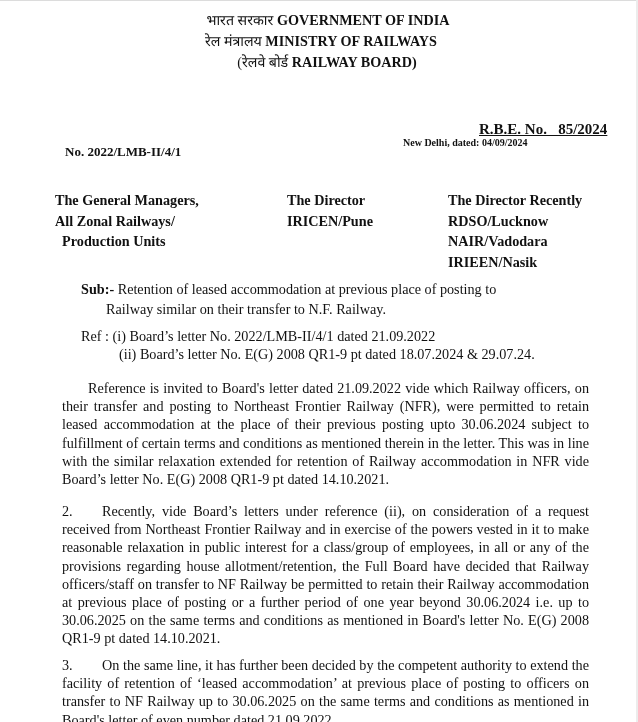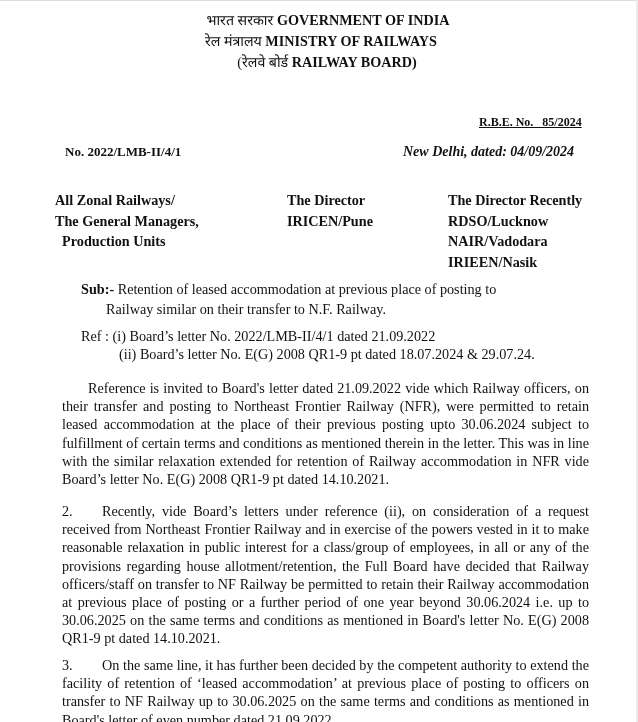--- a/index.html
+++ b/index.html
@@ -37,38 +37,37 @@
       font-weight: bold;
     }
     .header-line { display: block; }
     .header-line .hindi { font-weight: normal; }
     .header-line.l1 { padding-left: 18px; }
     .header-line.l2 { padding-left: 4px; }
     .header-line.l3 { padding-left: 16px; }
 
     .rbe {
       position: absolute;
-      left: 479px; top: 115px;
-      font-size: 12px;
+      left: 479px; top: 121px;
+      font-size: 15px;
       font-weight: bold;
       text-decoration: underline;
       white-space: pre;
     }
     .letter-no {
       position: absolute;
       left: 65px; top: 144px;
       font-size: 13px;
       font-weight: bold;
     }
     .dated {
       position: absolute;
-      left: 403px; top: 144px;
-      font-size: 14px;
+      left: 403px; top: 137px;
+      font-size: 10px;
       font-weight: bold;
-      font-style: italic;
     }
     .addressee {
       position: absolute;
       top: 190px;
       font-size: 14.2px;
       font-weight: bold;
       line-height: 20.5px;
     }
     .addressee div { white-space: pre; }
     .addr-1 { left: 55px; }
@@ -128,22 +127,22 @@
     <span class="hindi">(रेलवे बोर्ड</span>
     <span>RAILWAY BOARD)</span>
   </span>
 </div>
 
 <div class="rbe">R.B.E. No.   85/2024</div>
 <div class="letter-no">No. 2022/LMB-II/4/1</div>
 <div class="dated">New Delhi, dated: 04/09/2024</div>
 
 <div class="addressee addr-1">
+  <div>The General Managers,</div>
   <div>All Zonal Railways/</div>
-  <div>The General Managers,</div>
   <div>  Production Units</div>
 </div>
 <div class="addressee addr-2">
   <div>The Director</div>
   <div>IRICEN/Pune</div>
 </div>
 <div class="addressee addr-3">
   <div>The Director Recently</div>
   <div>RDSO/Lucknow</div>
   <div>NAIR/Vadodara</div>

